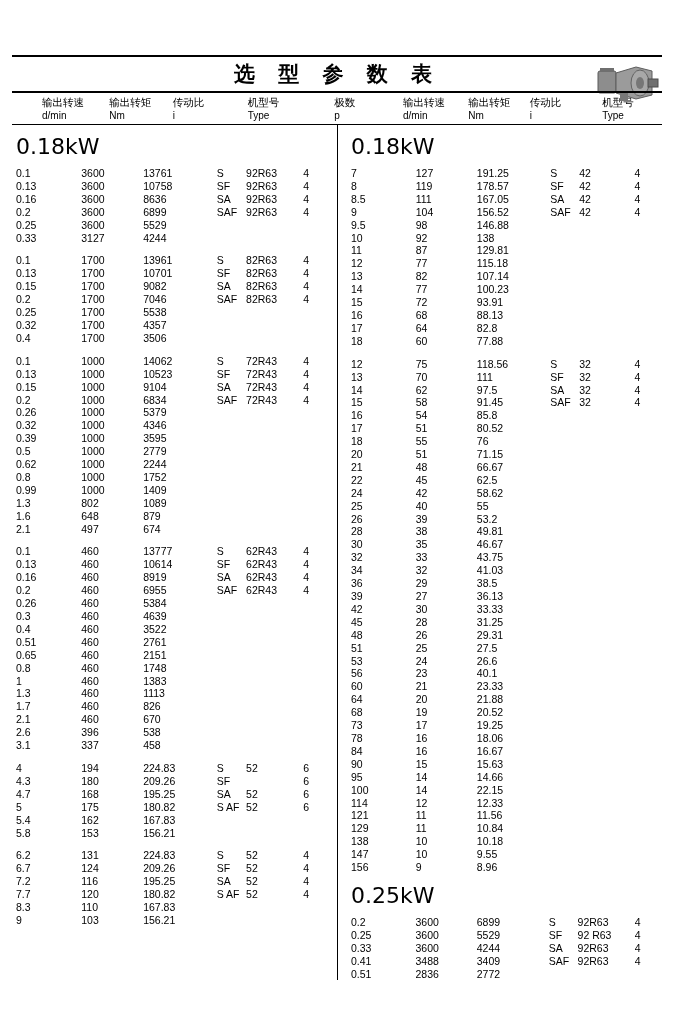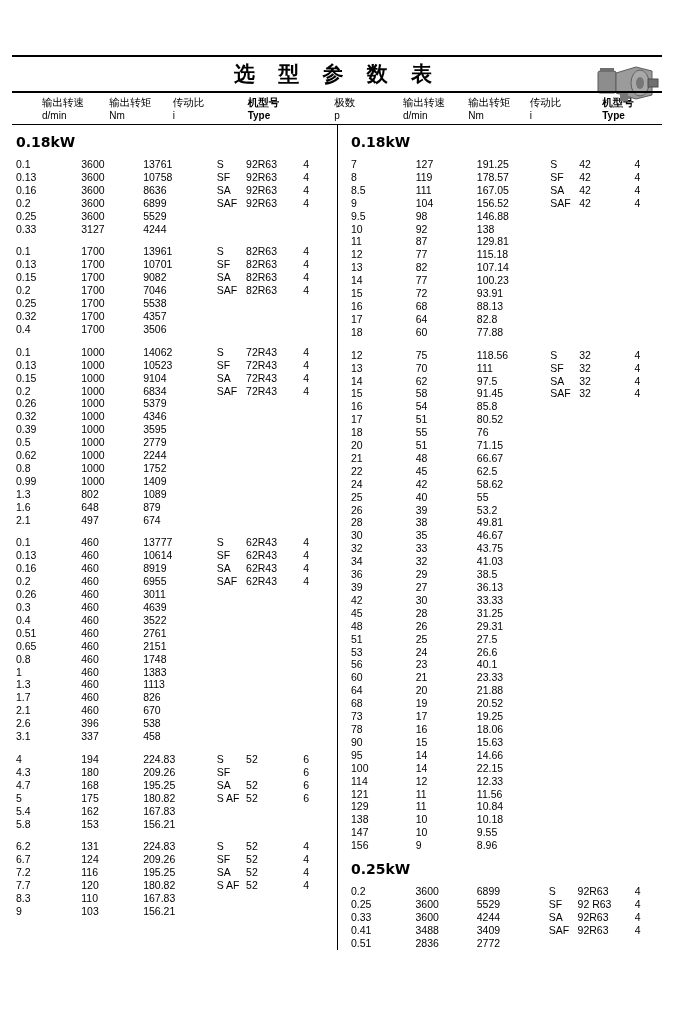--- a/index.html
+++ b/index.html
@@ -61,21 +61,21 @@
   .hdr-cell {
     font-size: 10.5px;
     line-height: 13px;
   }
   .hdr-cell .cn { font-family: "DejaVu Sans", sans-serif; font-size: 10.5px; }
   .hdr-cell .en { font-size: 10px; }
   .hdr-cell .en.up { font-style: normal; }
   .c-speed { width: 70px; }
   .c-torque { width: 66px; }
   .c-ratio { width: 78px; }
-  .c-type { width: 90px; font-weight: bold; }
+  .c-type { width: 90px; }
   .c-poles { width: 30px; }
 
   .columns {
     display: flex;
     position: relative;
   }
   .col {
     width: 50%;
     box-sizing: border-box;
     position: relative;
@@ -84,22 +84,22 @@
   .col.right { padding-left: 14px; }
   .divider {
     position: absolute;
     left: 50%;
     top: 0;
     bottom: 0;
     width: 0;
     border-left: 1.5px solid #000;
   }
   .kw-heading {
-    font-size: 14px;
-    font-weight: bold;
+    font-size: 22px;
+    font-weight: normal;
     margin: 9px 0 8px 0;
     font-family: "DejaVu Sans", sans-serif;
   }
   table.spec {
     border-collapse: collapse;
     width: 100%;
   }
   table.spec td {
     font-size: 10.5px;
     line-height: 12.9px;
@@ -443,21 +443,21 @@
               <td class="v-speed">0.2</td>
               <td class="v-torque">460</td>
               <td class="v-ratio">6955</td>
               <td class="v-pref">SAF</td>
               <td class="v-model">62R43</td>
               <td class="v-poles">4</td>
             </tr>
             <tr>
               <td class="v-speed">0.26</td>
               <td class="v-torque">460</td>
-              <td class="v-ratio">3011</td>
+              <td class="v-ratio">5384</td>
               <td class="v-pref"></td>
               <td class="v-model"></td>
               <td class="v-poles"></td>
             </tr>
             <tr>
               <td class="v-speed">0.3</td>
               <td class="v-torque">460</td>
               <td class="v-ratio">4639</td>
               <td class="v-pref"></td>
               <td class="v-model"></td>
@@ -1002,20 +1002,28 @@
             </tr>
             <tr>
               <td class="v-speed">78</td>
               <td class="v-torque">16</td>
               <td class="v-ratio">18.06</td>
               <td class="v-pref"></td>
               <td class="v-model"></td>
               <td class="v-poles"></td>
             </tr>
             <tr>
+              <td class="v-speed">84</td>
+              <td class="v-torque">16</td>
+              <td class="v-ratio">16.67</td>
+              <td class="v-pref"></td>
+              <td class="v-model"></td>
+              <td class="v-poles"></td>
+            </tr>
+            <tr>
               <td class="v-speed">90</td>
               <td class="v-torque">15</td>
               <td class="v-ratio">15.63</td>
               <td class="v-pref"></td>
               <td class="v-model"></td>
               <td class="v-poles"></td>
             </tr>
             <tr>
               <td class="v-speed">95</td>
               <td class="v-torque">14</td>

